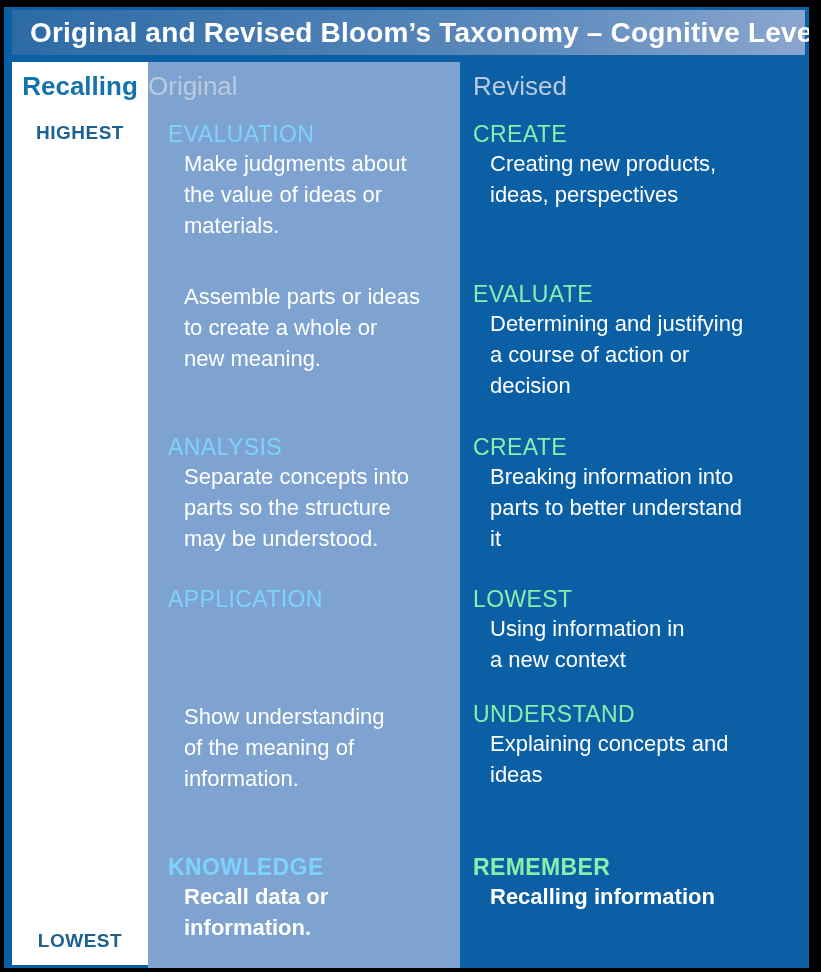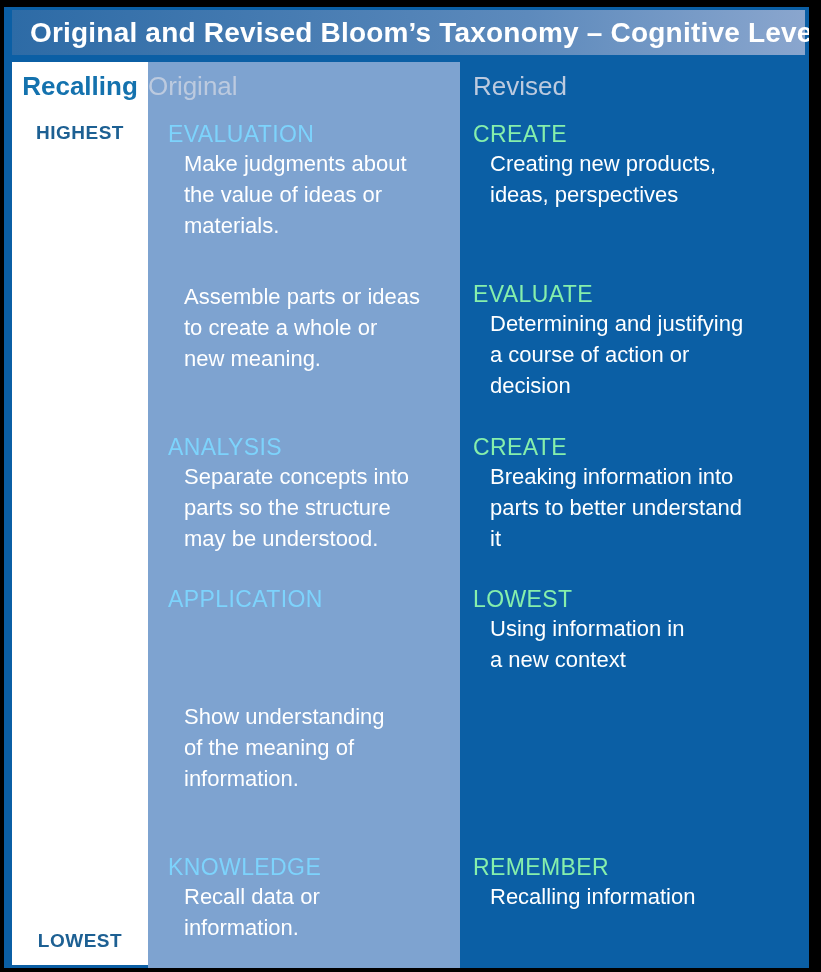--- a/index.html
+++ b/index.html
@@ -81,21 +81,21 @@
     color: #bccadf;
     padding-top: 9px;
   }
   .original-header { grid-column: 2; }
   .revised-header  { grid-column: 3; padding-left: 13px; }
 
   .level { padding-top: 6px; }
   .level.mid   { grid-column: 2; padding-left: 20px; }
   .level.right { grid-column: 3; padding-left: 13px; }
   .r2 { grid-row: 2; } .r3 { grid-row: 3; } .r4 { grid-row: 4; }
-  .r5 { grid-row: 5; } .r6 { grid-row: 6; } .r7 { grid-row: 7; }
+  .r5 { grid-row: 5; } .r6 { grid-row: 6; } .r7 { grid-row: 7; font-weight: bold; }
 
   .level-name {
     font-size: 23px;
     letter-spacing: 0.4px;
     color: #7dd3fc;
   }
   .level.right .level-name { color: #86efac; }
 
   .level-desc {
     font-size: 22px;
@@ -174,19 +174,24 @@
       <div class="level-name">CREATE</div>
       <div class="level-desc">Breaking information into
 parts to better understand
 it</div>
     </div>
     <div class="cell level right r5">
       <div class="level-name">LOWEST</div>
       <div class="level-desc">Using information in
 a new context</div>
     </div>
+    <div class="cell level right r6">
+      <div class="level-name">UNDERSTAND</div>
+      <div class="level-desc">Explaining concepts and
+ideas</div>
+    </div>
     <div class="cell level right r7">
       <div class="level-name">REMEMBER</div>
       <div class="level-desc">Recalling information</div>
     </div>
 
   </div>
 </div>
 
 </body></html>

